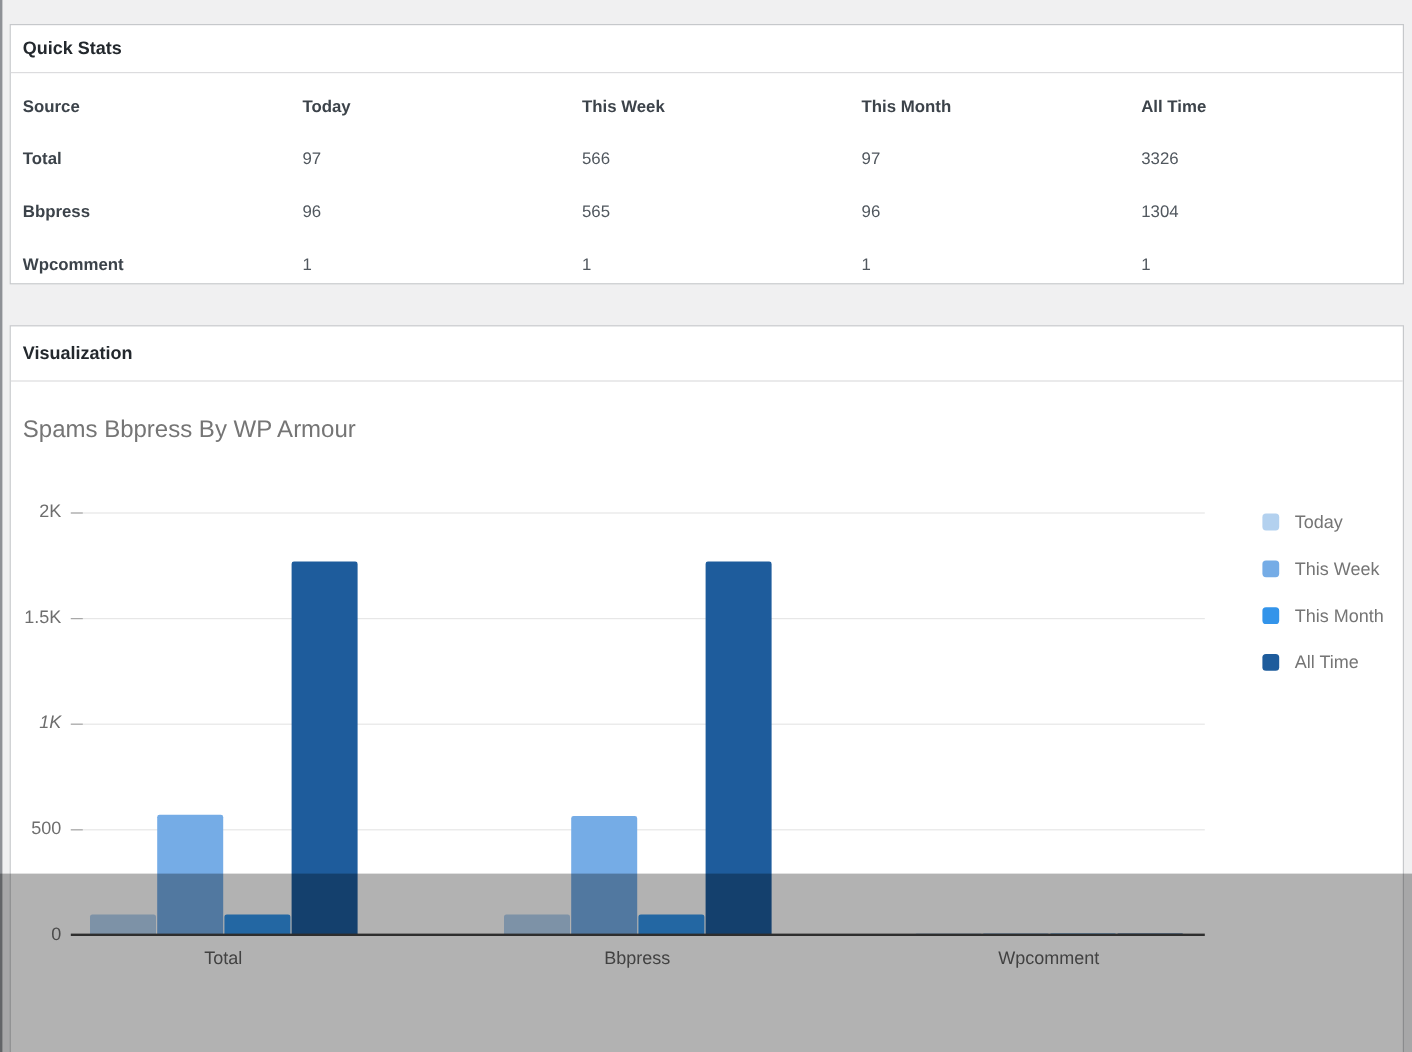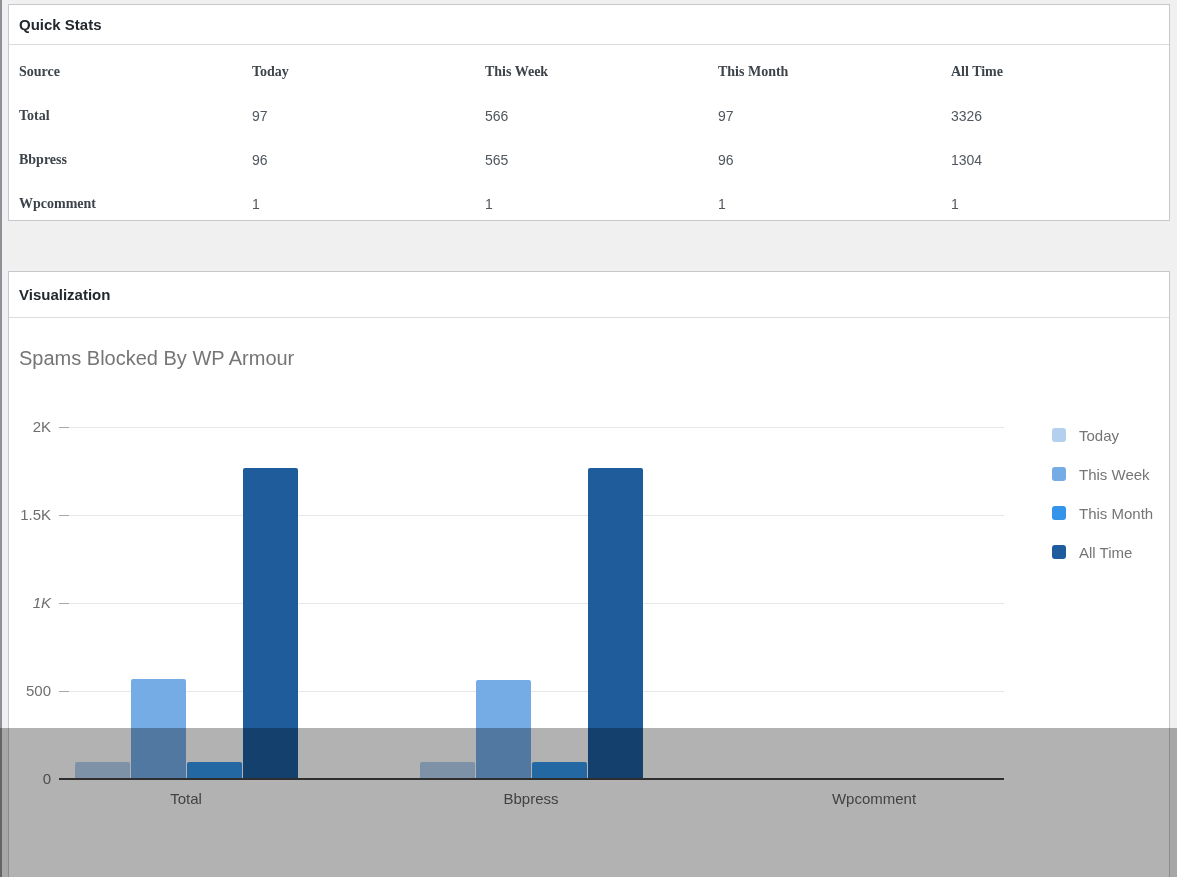--- a/index.html
+++ b/index.html
@@ -8,37 +8,37 @@
     position:relative; width:1177px; height:877px;
     background:#f0f0f1; overflow:hidden;
   }
   .left-edge {
     position:absolute; left:0; top:0; width:2px; height:877px; background:#8e9196;
   }
   .panel {
     position:absolute; left:8px; width:1162px; background:#ffffff;
     border:1px solid #c6c8cb;
   }
-  .panel-quick-stats { top:4px; height:217px; }
+  .panel-quick-stats { top:20px; height:217px; }
   .panel-visualization { top:271px; height:744px; }
   .panel-header {
     font-size:15px; font-weight:700; color:#23282d; padding-left:10px;
     border-bottom:1px solid #dcdcde;
   }
   .panel-quick-stats .panel-header { height:40px; line-height:39px; }
   .panel-visualization .panel-header { height:46px; line-height:45px; }
 
   
   .qs-table { padding:5px 0 0 10px; }
   .qs-row {
     display:grid; grid-template-columns:233px 233px 233px 233px 1fr;
     height:44px; align-items:center; font-size:14px;
   }
   .qs-cell { color:#50575e; }
-  .qs-head .qs-cell, .qs-cell.qs-label { font-weight:700; color:#3c434a;font-family:Liberation Serif, serif; }
+  .qs-head .qs-cell, .qs-cell.qs-label { font-weight:700; color:#3c434a; }
 
   
   .chart { position:absolute; left:0; top:47px; right:0; bottom:0; }
   .chart-title {
     position:absolute; left:10px; top:28px; font-size:20px; color:#757575;
   }
   .gridline { position:absolute; height:1px; background:#e7e7e7; }
   .axis-tick { position:absolute; height:1px; background:#a8a8a8; }
   .baseline { position:absolute; height:2px; background:#424242; z-index:3; }
   .y-label {
@@ -95,21 +95,21 @@
           <div class="qs-cell">1</div>
           <div class="qs-cell">1</div>
           <div class="qs-cell">1</div>
         </div>
       </div>
   </section>
 
   <section class="panel panel-visualization">
     <h2 class="panel-header">Visualization</h2>
     <div class="chart" id="chart">
-      <div class="chart-title">Spams Blocked By WP Armour</div>
+      <div class="chart-title">Spams Bbpress By WP Armour</div>
 
     <div class="y-label" style="left: 0px; top: 451px;">0</div>
         <div class="gridline" style="left: 50px; top: 372px; width: 945px; background: rgb(231, 231, 231);"></div>
         <div class="axis-tick" style="left: 50px; top: 372px; width: 10px;"></div>
         <div class="y-label" style="left: 0px; top: 363px;">500</div>
         <div class="gridline" style="left: 50px; top: 284px; width: 945px; background: rgb(231, 231, 231);"></div>
         <div class="axis-tick" style="left: 50px; top: 284px; width: 10px;"></div>
         <div class="y-label" style="left: 0px; top: 275px; font-style: italic;">1K</div>
         <div class="gridline" style="left: 50px; top: 196px; width: 945px; background: rgb(231, 231, 231);"></div>
         <div class="axis-tick" style="left: 50px; top: 196px; width: 10px;"></div>

